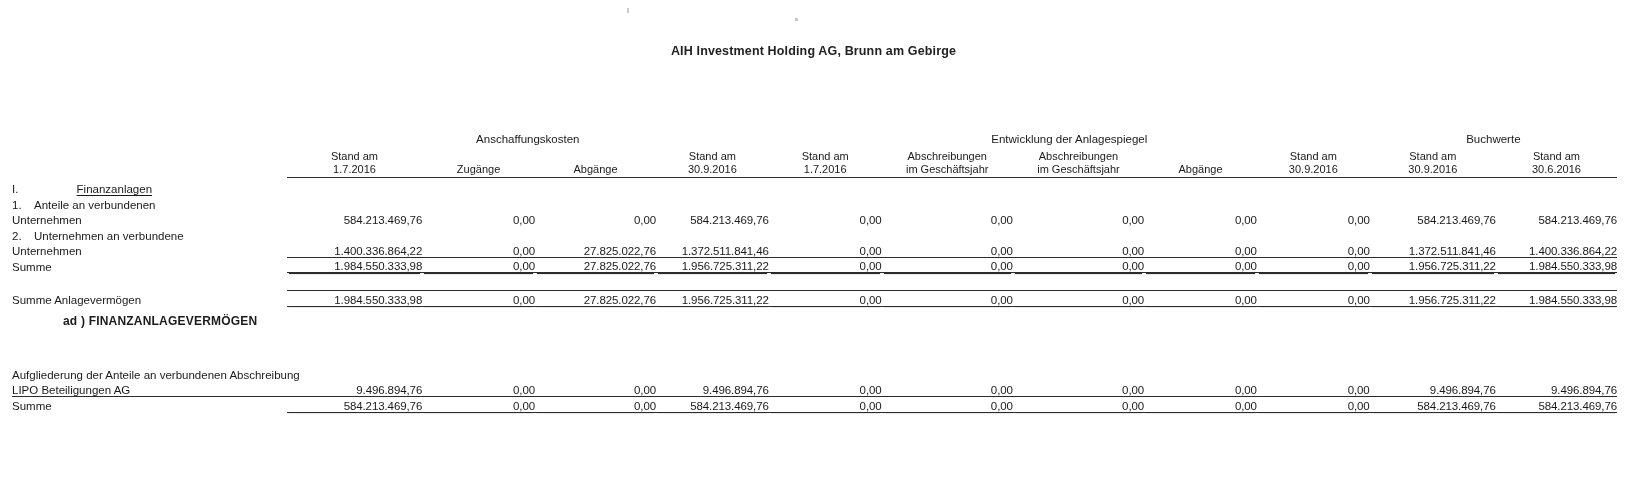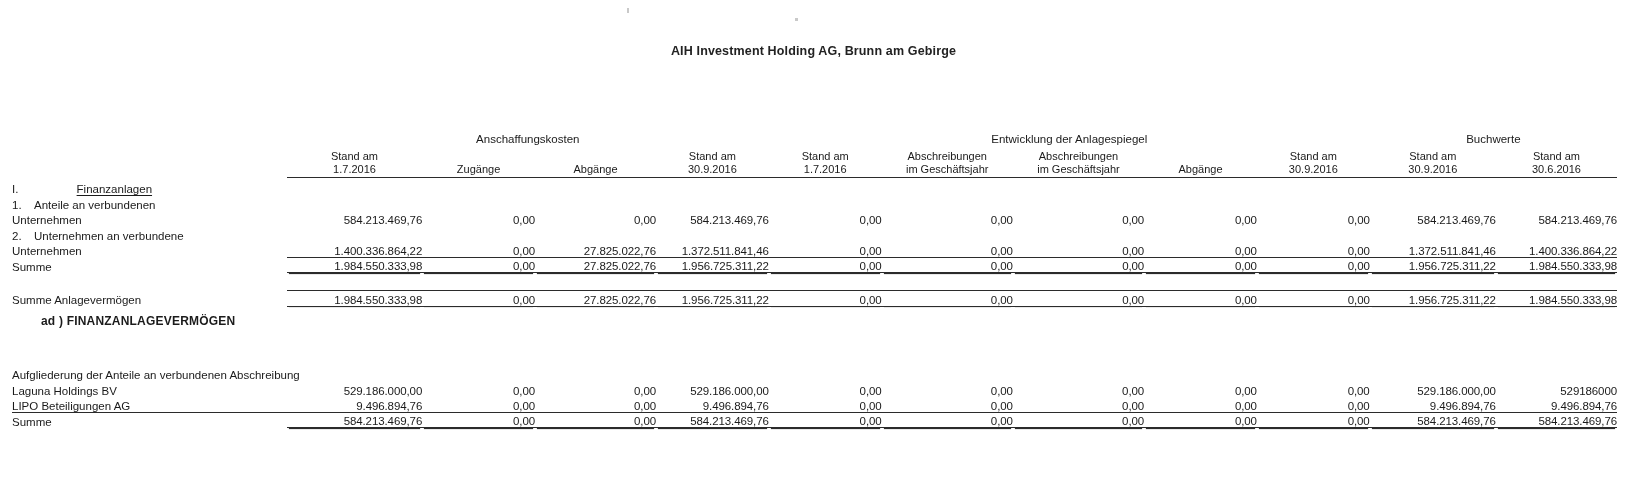--- a/index.html
+++ b/index.html
@@ -283,21 +283,21 @@
       <td class="num bold">0,00</td>
       <td class="num bold">0,00</td>
       <td class="num bold">0,00</td>
       <td class="num bold">0,00</td>
       <td class="num bold">1.956.725.311,22</td>
       <td class="num bold">1.984.550.333,98</td>
     </tr>
   </tbody>
     </table>
 
-  <div class="sect-head" style="left:41px; top:314px;">ad ) FINANZANLAGEVERMÖGEN</div>
+  <div class="sect-head" style="left:63px; top:314px;">ad ) FINANZANLAGEVERMÖGEN</div>
 
   <table class="fin" style="left:12px; top:344px; width:1605px;">
     <colgroup>
       <col style="width:268px">
       <col style="width:132px">
         <col style="width:110px">
         <col style="width:118px">
         <col style="width:110px">
       <col style="width:110px">
         <col style="width:128px">
@@ -306,34 +306,20 @@
         <col style="width:110px">
       <col style="width:123px">
         <col style="width:118px">
     </colgroup>
 
     <tbody>
         <tr style="height:19px;">
       <td class="lbl bold indent1" colspan="12">Aufgliederung der Anteile an verbundenen Abschreibung</td>
     </tr>
 
-    <tr class="row-d">
-      <td class="lbl indent1">Laguna Holdings BV</td>
-      <td class="num">529.186.000,00</td>
-      <td class="num">0,00</td>
-      <td class="num">0,00</td>
-      <td class="num">529.186.000,00</td>
-      <td class="num">0,00</td>
-      <td class="num">0,00</td>
-      <td class="num">0,00</td>
-      <td class="num">0,00</td>
-      <td class="num">0,00</td>
-      <td class="num">529.186.000,00</td>
-      <td class="num">529186000</td>
-    </tr>
 
 
     <tr class="row-d rule-bot">
       <td class="lbl indent1">LIPO Beteiligungen AG</td>
       <td class="num">9.496.894,76</td>
       <td class="num">0,00</td>
       <td class="num">0,00</td>
       <td class="num">9.496.894,76</td>
       <td class="num">0,00</td>
       <td class="num">0,00</td>

